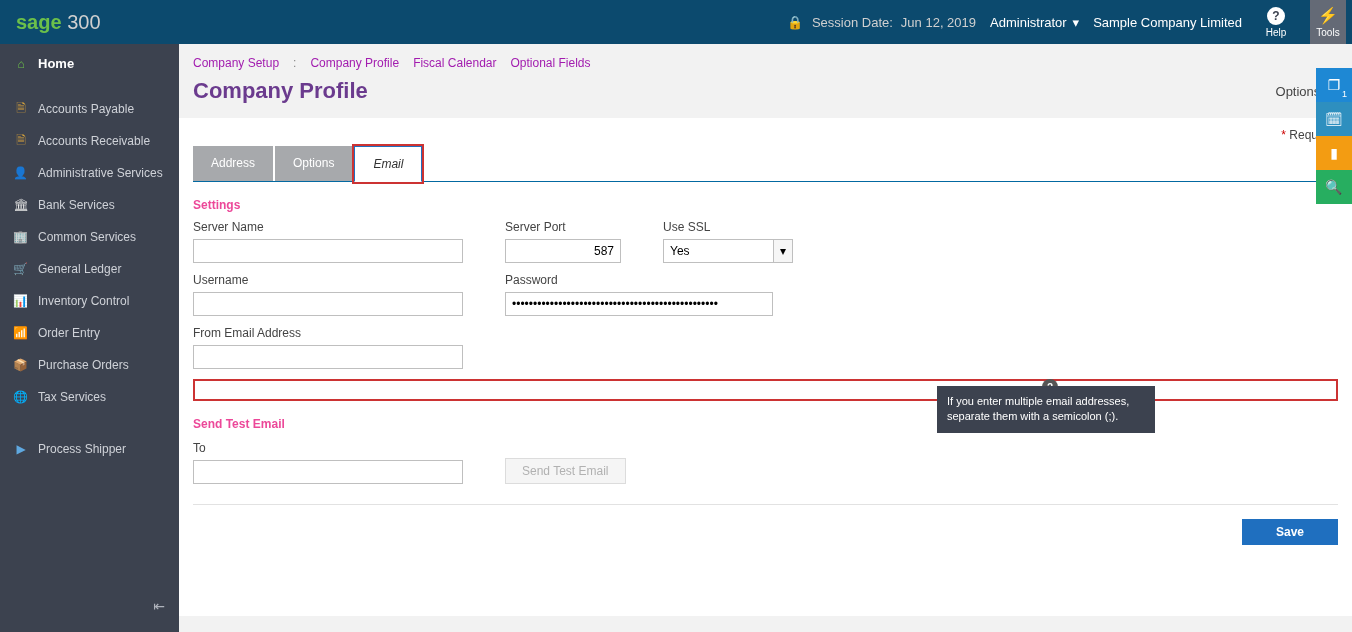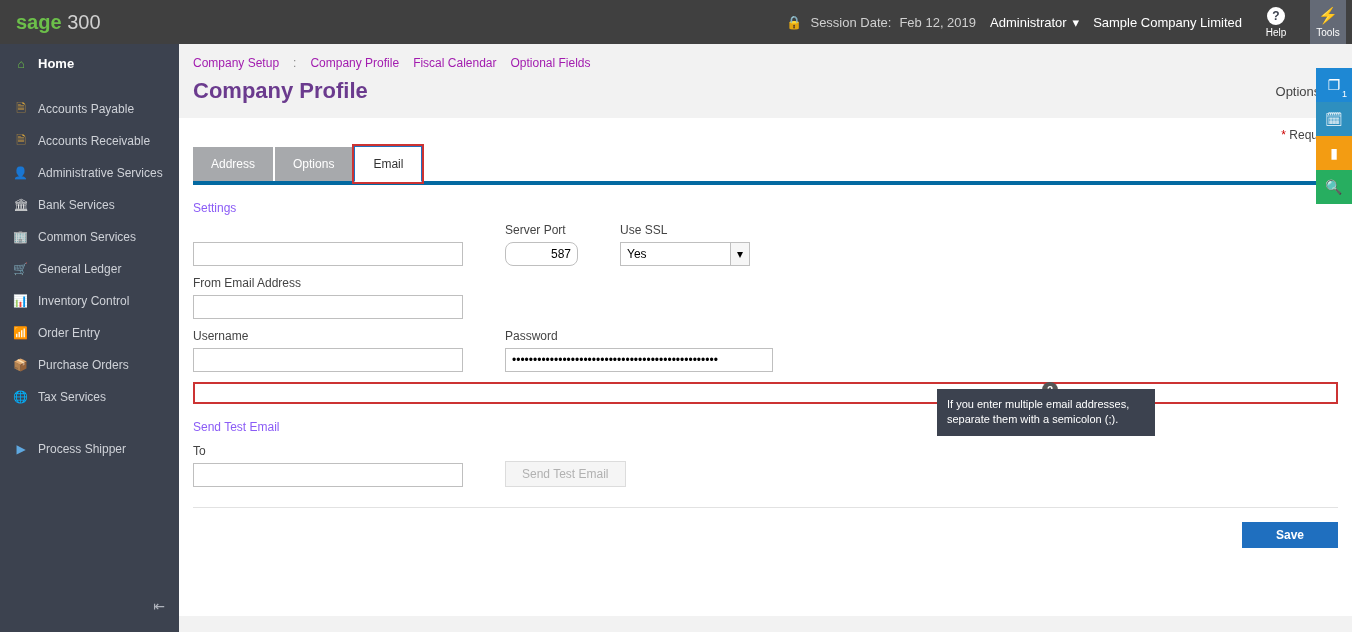--- a/index.html
+++ b/index.html
@@ -1,19 +1,19 @@
 <!DOCTYPE html>
 <html><head>
   <meta charset="utf-8">
   <style>
     * { margin: 0; padding: 0; box-sizing: border-box; }
     body { font-family: Arial, sans-serif; font-size: 12px; background: #fff; overflow: hidden; }
     
     
-    .topbar { height: 44px; background: #404040; color: #fff; display: flex; align-items: center; padding: 0 6px 0 16px; }
+    .topbar { height: 44px; background: #0c4a6e; color: #fff; display: flex; align-items: center; padding: 0 6px 0 16px; }
     .logo { font-size: 20px; }
     .logo-sage { color: #6cc04a; font-weight: bold; }
     .logo-300 { color: #d0d0d0; font-weight: 300; }
     .topbar-right { margin-left: auto; display: flex; align-items: center; gap: 14px; font-size: 13px; }
     .session { display: flex; align-items: center; gap: 8px; color: #d0d0d0; }
     .user-menu { display: flex; align-items: center; gap: 6px; color: #fff; cursor: pointer; }
     .company-name { color: #fff; }
     .help-cell { width: 40px; display: flex; flex-direction: column; align-items: center; gap: 2px; color: #fff; font-size: 10px; cursor: pointer; }
     .help-circle { width: 18px; height: 18px; border-radius: 50%; background: #fff; color: #3c424f; display: flex; align-items: center; justify-content: center; font-weight: bold; font-size: 12px; }
     .tools-cell { width: 36px; height: 44px; background: #646a76; display: flex; flex-direction: column; align-items: center; justify-content: center; gap: 2px; color: #fff; font-size: 10px; cursor: pointer; }
@@ -49,31 +49,31 @@
     .breadcrumb-bar .bc-sep { color: #888; }
     .page-heading-row { background: #f2f2f2; padding: 2px 14px 14px; display: flex; align-items: center; }
     .page-heading { font-size: 22px; font-weight: bold; color: #6b3b8e; }
     .options-link { margin-left: auto; display: flex; align-items: center; gap: 6px; color: #444; cursor: pointer; font-size: 13px; }
     
     .content-panel { background: #fff; margin: 0; padding: 0 14px 20px; height: calc(100% - 90px); overflow: auto; }
     .required-note { text-align: right; padding: 10px 0 4px; color: #444; font-size: 12px; }
     .required-star { color: #cc0000; }
     
     
-    .tabs { display: flex; border-bottom: 4px solid #0369a1; align-items: center; }
+    .tabs { display: flex; border-bottom: 1px solid #0369a1; }
     .tab { padding: 10px 18px; background: #a7a9ac; color: #fff; margin-right: 2px; cursor: pointer; font-size: 12px; }
-    .tab.active { background: #fff; color: #333; border: 1px solid #1f6fbf; border-bottom: 1px solid #fff; margin-bottom: -1px; outline: 2px solid #cc3333; }
-    
-    
-    .section-title { font-weight: normal; margin: 16px 0 8px; color: #8b5cf6; font-size: 12px; }
+    .tab.active { background: #fff; color: #333; border: 1px solid #1f6fbf; border-bottom: 1px solid #fff; margin-bottom: -1px; outline: 2px solid #cc3333; font-style: italic; }
+    
+    
+    .section-title { font-weight: bold; margin: 16px 0 8px; color: #ec4899; font-size: 12px; }
     .form-row { display: flex; gap: 42px; margin-bottom: 10px; align-items: flex-end; }
     .field { display: flex; flex-direction: column; gap: 5px; }
     .field label { color: #444; font-size: 12px; }
     .text-input { height: 24px; border: 1px solid #bfbfbf; padding: 0 6px; font-size: 12px; background: #fff; }
-    .text-input.num { text-align: right; width: 73px; border-radius: 8px; }
+    .text-input.num { text-align: right; width: 116px; }
     .w270 { width: 270px; }
     .w268 { width: 268px; }
     .select-wrap { display: flex; justify-content: center; }
     .select-box { height: 24px; width: 110px; border: 1px solid #bfbfbf; border-right: none; display: flex; align-items: center; padding-left: 6px; font-size: 12px; }
     .select-btn { width: 20px; height: 24px; border: 1px solid #bfbfbf; background: #f6f6f6; display: flex; align-items: center; justify-content: center; cursor: pointer; }
     
     .highlight-box { border: 2px solid #cc3333; padding: 4px 6px 14px; margin: 8px 0; position: relative; }
     .help-badge { position: absolute; right: 278px; top: -2px; width: 16px; height: 16px; border-radius: 50%; background: #555; color: #fff; display: flex; align-items: center; justify-content: center; font-size: 10px; font-weight: bold; cursor: pointer; }
     .tooltip-box { position: absolute; left: 742px; top: 5px; width: 218px; background: #3c424f; color: #fff; padding: 8px 10px; font-size: 11px; line-height: 1.4; }
     .send-copies-input { height: 24px; border: 1px solid #6b9bd4; padding: 0 6px; font-size: 12px; width: 537px; }
@@ -95,21 +95,21 @@
 <body>
 
 <div class="topbar">
   <div class="logo">
     <span class="logo-sage">sage</span><span class="logo-300"> 300</span>
   </div>
   <div class="topbar-right">
     <div class="session">
       <span>🔒</span>
       <span>Session Date:</span>
-      <span>Feb 12, 2019</span>
+      <span>Jun 12, 2019</span>
     </div>
     <div class="user-menu">
       <span>Administrator</span>
       <span>▾</span>
     </div>
     <div class="company-name">Sample Company Limited</div>
     <div class="help-cell">
       <div class="help-circle">?</div>
       <span>Help</span>
     </div>
@@ -201,50 +201,51 @@
       <div class="tabs">
         <div class="tab">Address</div>
         <div class="tab">Options</div>
         <div class="tab active">Email</div>
       </div>
 
       <div class="section-title">Settings</div>
 
       <div class="form-row">
         <div class="field">
+          <label>Server Name</label>
           <input class="text-input w270" value="" style="">
         </div>
         <div class="field">
           <label>Server Port</label>
           <input class="text-input num" value="587" style="">
         </div>
         <div class="field">
           <label>Use SSL</label>
           <div class="select-wrap">
             <div class="select-box">Yes</div>
             <div class="select-btn">▾</div>
           </div>
         </div>
       </div>
 
       <div class="form-row">
         <div class="field">
-          <label>From Email Address</label>
-          <input class="text-input w270" value="" style="">
-        </div>
-      </div>
-
-      <div class="form-row">
-        <div class="field">
           <label>Username</label>
           <input class="text-input w270" value="" style="">
         </div>
         <div class="field">
           <label>Password</label>
           <input class="text-input w268" value="•••••••••••••••••••••••••••••••••••••••••••••••••" style="">
+        </div>
+      </div>
+
+      <div class="form-row">
+        <div class="field">
+          <label>From Email Address</label>
+          <input class="text-input w270" value="" style="">
         </div>
       </div>
 
       <div class="highlight-box">
         <div class="help-badge">?</div>
         <div class="tooltip-box">If you enter multiple email addresses, separate them with a semicolon (;).</div>
       </div>
 
       <div class="section-title">Send Test Email</div>
       <div class="form-row">

